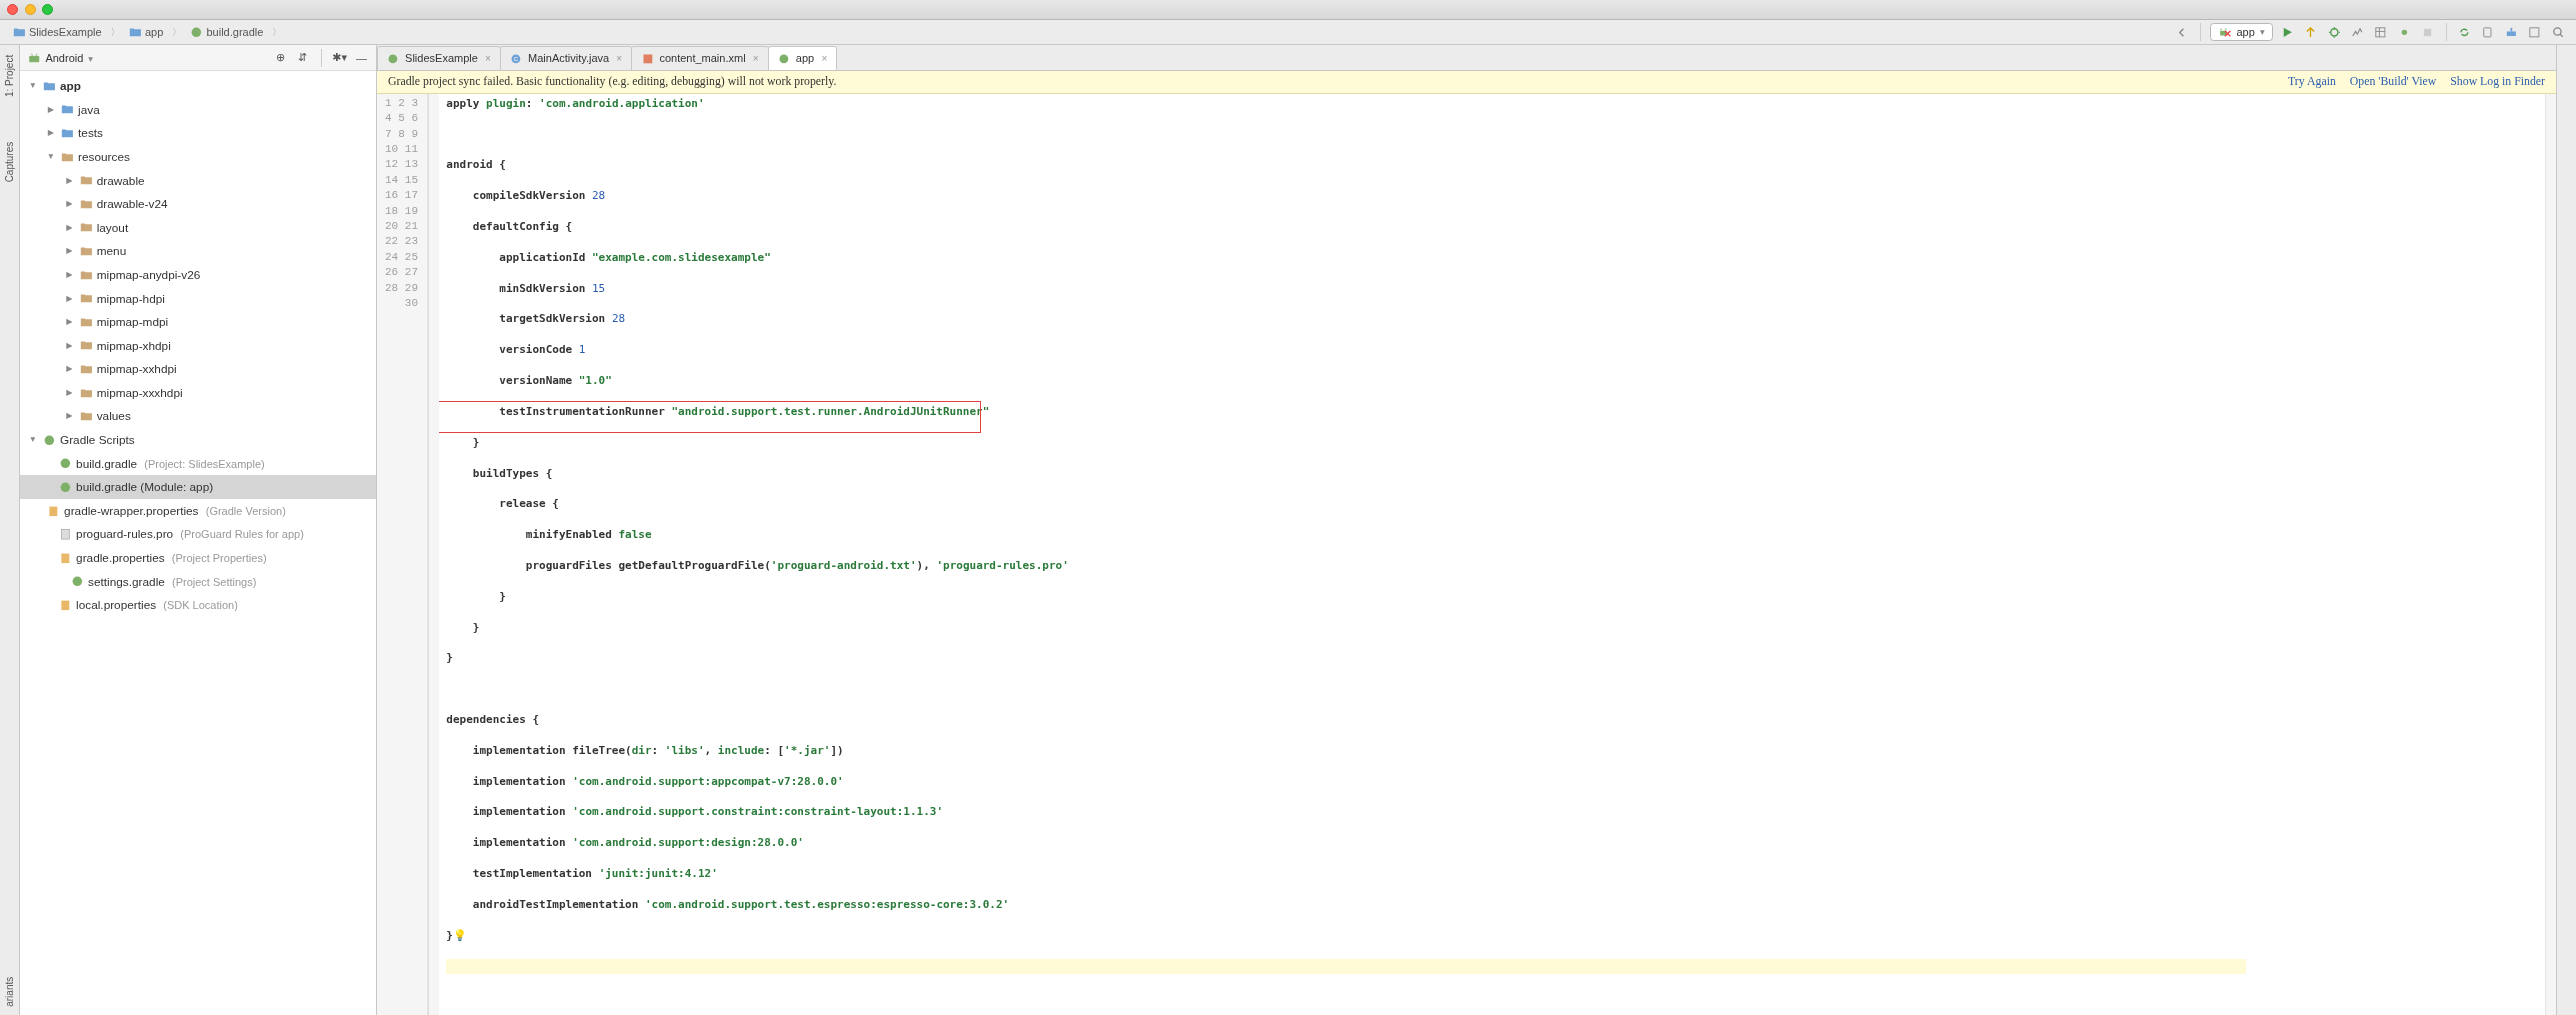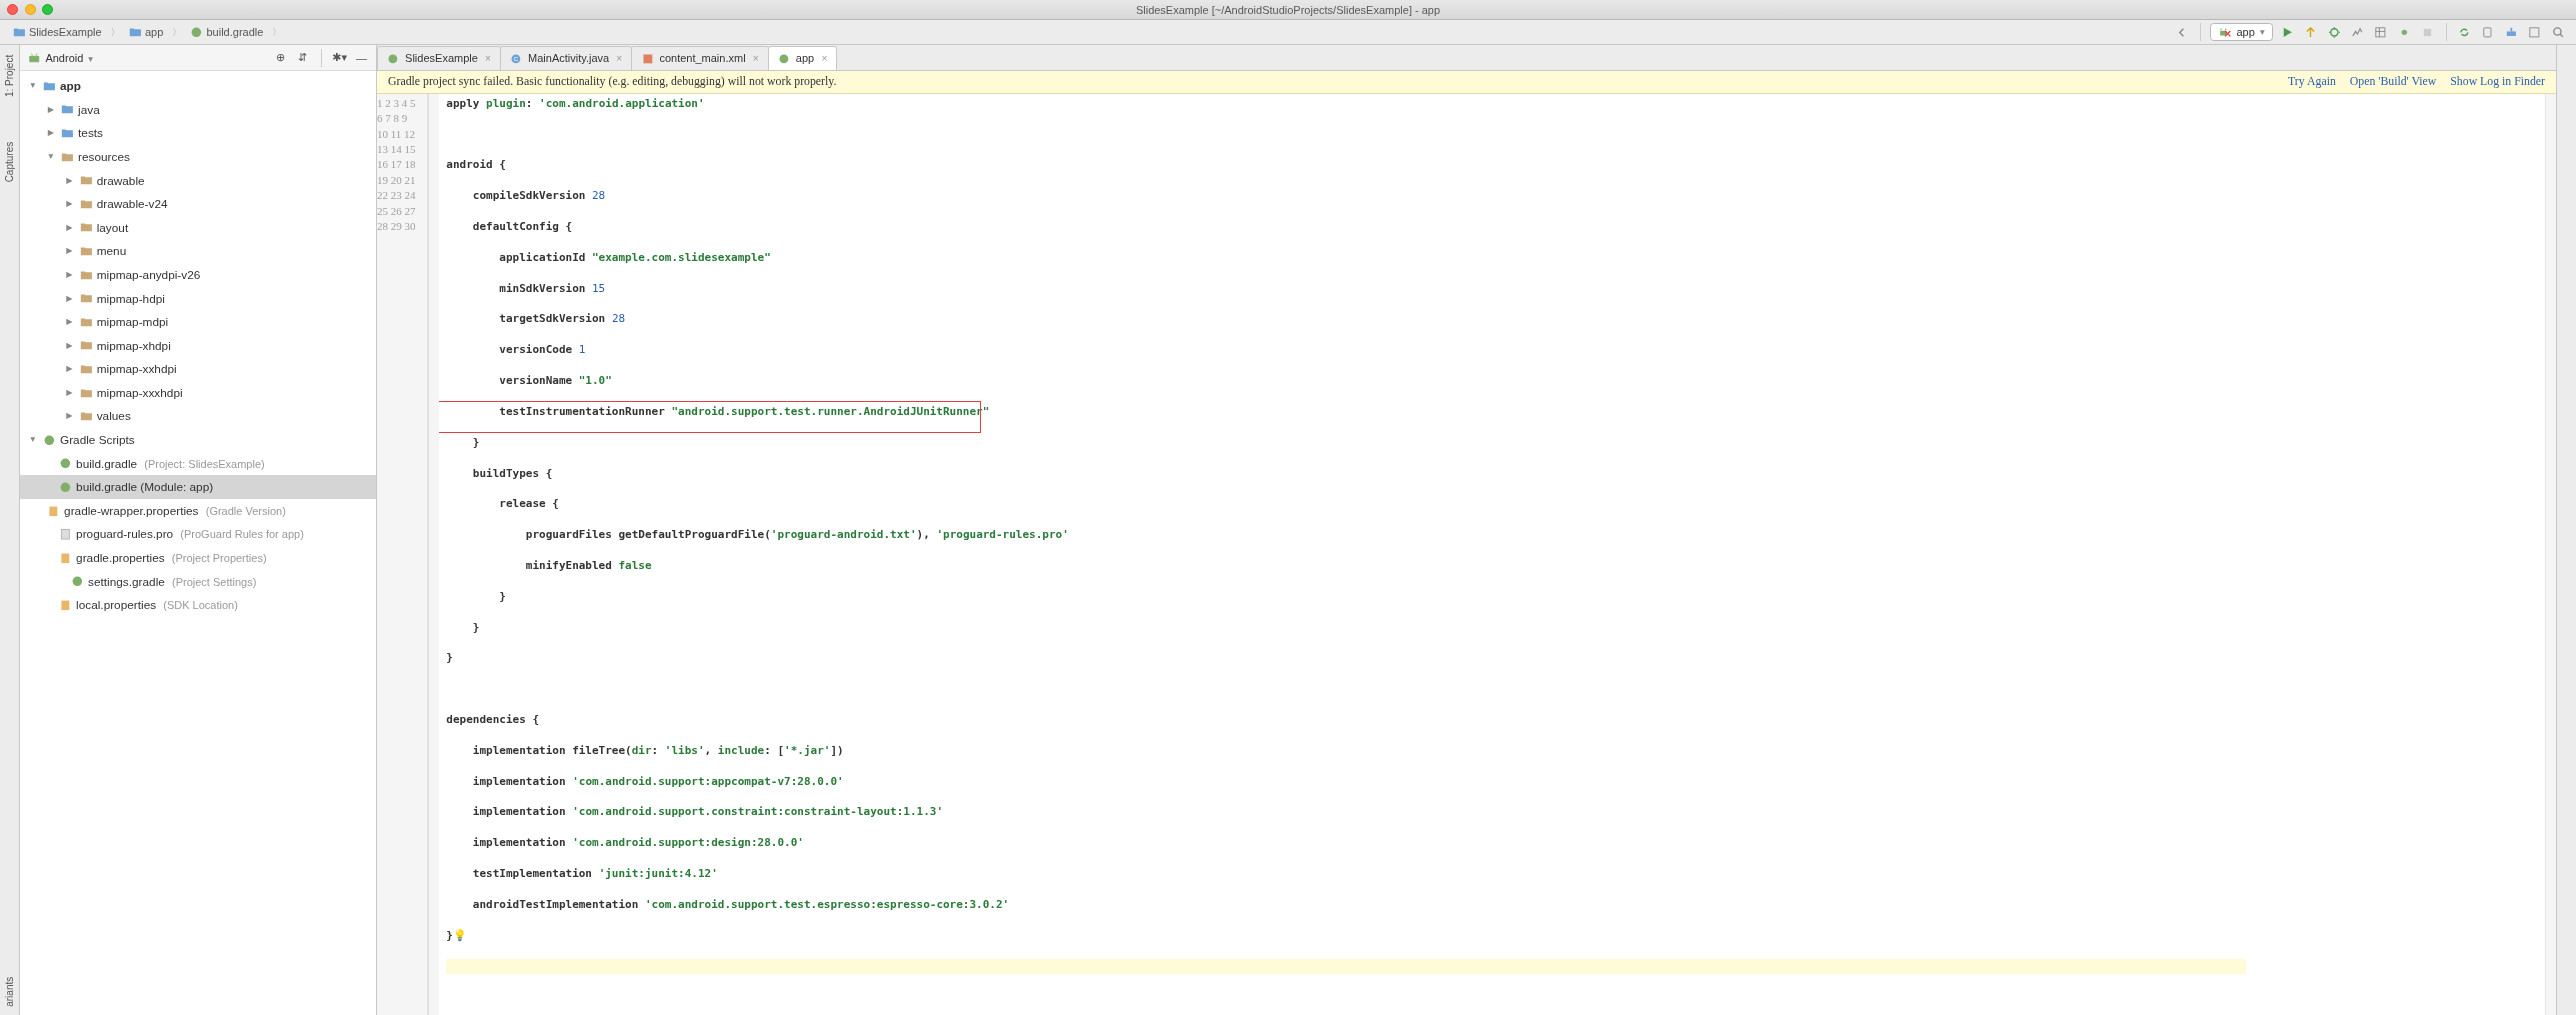--- a/index.html
+++ b/index.html
@@ -77,21 +77,21 @@
 .editor-tabs { height:25.4px; background:#ececec; border-bottom:0.9px solid #c7c7c7; display:flex; align-items:flex-end;}
 .etab { height:23.6px; padding:0 9px; display:flex; align-items:center; gap:5.4px; background:#ececec; border:0.9px solid #c7c7c7; border-bottom:none; font-size:11px; border-top-left-radius:2.7px; border-top-right-radius:2.7px; margin-right:-0.9px;}
 .etab.active { background:#fff; position:relative; z-index:1;}
 .etab .tic2 { width:12.7px; height:12.7px; display:inline-flex; align-items:center; justify-content:center;}
 .etab .x { color:#999; font-size:10px; margin-left:1.8px;}
 
 .error-bar { background:#fffbd6; border-bottom:0.9px solid #e0dca8; padding:3.6px 11px; display:flex; justify-content:space-between; align-items:center; font-size:11.8px;font-family:Liberation Serif, serif;}
 .error-bar a { color:#2a5db0; text-decoration:none; margin-left:11px;}
 
 .code-wrap { flex:1; display:flex; overflow:hidden; }
-.gutter { width:51px; background:#f5f5f5; border-right:0.9px solid #e5e5e5; text-align:left; padding:1.8px 9px 1.8px 0; color:#a0a0a0; font-family:Liberation Serif, serif; font-size:11px; line-height:15.4px;}
+.gutter { width:51px; background:#f5f5f5; border-right:0.9px solid #e5e5e5; text-align:right; padding:1.8px 9px 1.8px 0; color:#a0a0a0; font-family:Liberation Mono, monospace; font-size:11px; line-height:15.4px;}
 .code { flex:1; padding:1.8px 0 1.8px 7.3px; font-family:Menlo,Monaco,monospace; font-size:11px; line-height:15.4px; white-space:pre; overflow:auto; position:relative;}
 .kw { color:#2a7a3a; font-weight:bold;}
 .str { color:#2a7a3a; font-weight:bold;}
 .num { color:#2a5db0;}
 .pl { color:#333;font-weight:bold;}
 .hl-box { border:1.8px solid #e04040; position:absolute; pointer-events:none;}
 .hl-cursor { background:#fffbd6;}
 .right-marker { width:11px; background:#f5f5f5; border-left:0.9px solid #e5e5e5;}
 .right-panel-gap { width:299px; background:#fff;}
 .collapse-bar { width:11px; background:#f5f5f5; border-left:0.9px solid #ddd; display:flex; flex-direction:column; align-items:center; gap:3.6px; padding-top:3.6px;}
@@ -105,21 +105,20 @@
 <body>
 
 <div class="window">
 
   <div class="titlebar">
     <div class="traffic">
       <div class="dot red"></div>
       <div class="dot yellow"></div>
       <div class="dot green"></div>
     </div>
-    <div class="titletext">SlidesExample [~/AndroidStudioProjects/SlidesExample] - app</div>
   </div>
 
   <div class="breadcrumb-row">
     <div class="breadcrumb">
       <div class="crumb">
         <span class="ic">
             <svg width="12.7" height="12.7" viewBox="0 0 16 16">
               <path fill="#6fa3d8" d="M1 3h5l1 1h8v9H1z"></path>
             </svg>
           </span>
@@ -566,22 +565,22 @@
 <div><span class="pl">    defaultConfig {</span></div>
 <div><span class="pl">        applicationId </span><span class="str">"example.com.slidesexample"</span></div>
 <div><span class="pl">        minSdkVersion </span><span class="num">15</span></div>
 <div><span class="pl">        targetSdkVersion </span><span class="num">28</span></div>
 <div><span class="pl">        versionCode </span><span class="num">1</span></div>
 <div><span class="pl">        versionName </span><span class="str">"1.0"</span></div>
 <div><span class="pl">        testInstrumentationRunner </span><span class="str">"android.support.test.runner.AndroidJUnitRunner"</span></div>
 <div><span class="pl">    }</span></div>
 <div><span class="pl">    buildTypes {</span></div>
 <div><span class="pl">        release {</span></div>
+<div><span class="pl">            minifyEnabled </span><span class="kw">false</span></div>
 <div><span class="pl">            proguardFiles getDefaultProguardFile(</span><span class="str">'proguard-android.txt'</span><span class="pl">), </span><span class="str">'proguard-rules.pro'</span></div>
-<div><span class="pl">            minifyEnabled </span><span class="kw">false</span></div>
 <div><span class="pl">        }</span></div>
 <div><span class="pl">    }</span></div>
 <div><span class="pl">}</span></div>
 <div> </div>
 <div><span class="pl">dependencies {</span></div>
 <div><span class="pl">    implementation fileTree(</span><span class="kw">dir</span><span class="pl">: </span><span class="str">'libs'</span><span class="pl">, </span><span class="kw">include</span><span class="pl">: [</span><span class="str">'*.jar'</span><span class="pl">])</span></div>
 <div><span class="pl">    implementation </span><span class="str">'com.android.support:appcompat-v7:28.0.0'</span></div>
 <div><span class="pl">    implementation </span><span class="str">'com.android.support.constraint:constraint-layout:1.1.3'</span></div>
 <div><span class="pl">    implementation </span><span class="str">'com.android.support:design:28.0.0'</span></div>
 <div><span class="pl">    testImplementation </span><span class="str">'junit:junit:4.12'</span></div>

